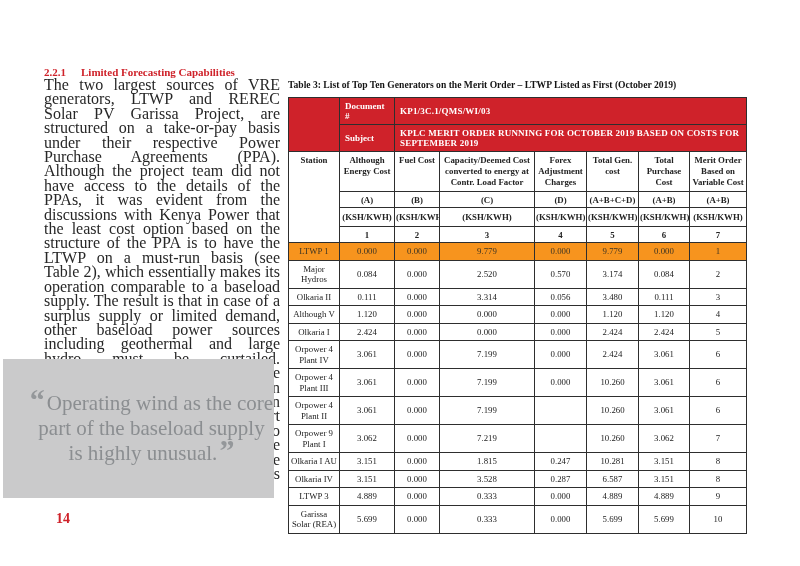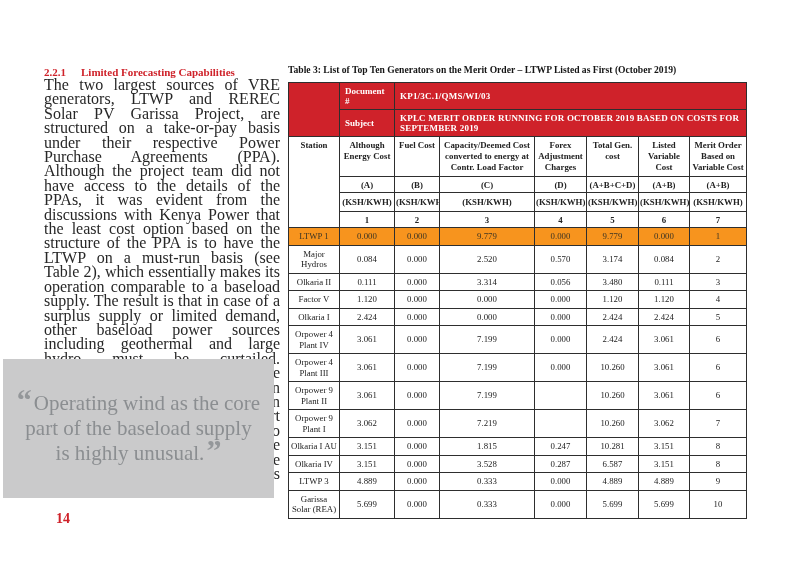--- a/index.html
+++ b/index.html
@@ -30,21 +30,21 @@
   .body-text{
     font-size:16px;
     line-height:14.4px;
     text-align:justify;
     color:var(--body_text);
   }
   
   .quote-box{
     position:absolute;left:3px;top:359px;width:271px;height:139px;
     background:var(--quote_box_bg);
-    display:flex;align-items:center;justify-content:center;
+    display:flex;align-items:center;justify-content:flex-end;
   }
   .quote-text{
     width:245px;
     font-size:21px;line-height:25px;
     color:var(--quote_text);
     text-align:center;
   }
   .qmark{
     font-size:30px;font-weight:bold;
     color:#94979A;
@@ -55,21 +55,21 @@
   
   .page-num{
     position:absolute;left:56px;top:511px;
     color:var(--accent_red);
     font-weight:bold;font-size:14px;
   }
   
   .table-wrap{position:absolute;left:288px;top:64px;width:458px;}
   .table-title{
     font-weight:bold;font-size:9.6px;color:#151515;
-    margin-bottom:7px;white-space:nowrap;
+    margin-bottom:7px;white-space:nowrap;margin-top:15px;
   }
   table.merit{
     border-collapse:collapse;table-layout:fixed;width:458px;
     font-size:8.8px;color:#222;
   }
   table.merit td,table.merit th{
     border:1px solid var(--table_border);
     text-align:center;vertical-align:middle;
     padding:3px 2px;
     font-weight:normal;
@@ -143,21 +143,21 @@
         <td class="meta-value" colspan="6">KPLC MERIT ORDER RUNNING FOR OCTOBER 2019 BASED ON COSTS FOR SEPTEMBER 2019</td>
       </tr>
       <tr class="head-labels">
         <th class="station-head" rowspan="4">Station</th>
 
       <th>Although Energy Cost</th>
           <th>Fuel Cost</th>
           <th>Capacity/Deemed Cost converted to energy at Contr. Load Factor</th>
           <th>Forex Adjustment Charges</th>
           <th>Total Gen. cost</th>
-          <th>Listed Variable Cost</th>
+          <th>Total Purchase Cost</th>
           <th>Merit Order Based on Variable Cost</th>
         </tr>
       <tr class="head-formula">
           <td>(A)</td>
           <td>(B)</td>
           <td>(C)</td>
           <td>(D)</td>
           <td>(A+B+C+D)</td>
           <td>(A+B)</td>
           <td>(A+B)</td>
@@ -205,21 +205,21 @@
           <td class="station-cell">Olkaria II</td>
           <td class="value-cell">0.111</td>
           <td class="value-cell">0.000</td>
           <td class="value-cell">3.314</td>
           <td class="value-cell">0.056</td>
           <td class="value-cell">3.480</td>
           <td class="value-cell">0.111</td>
           <td class="value-cell">3</td>
         </tr>
         <tr class="data-row">
-          <td class="station-cell">Factor V</td>
+          <td class="station-cell">Although V</td>
           <td class="value-cell">1.120</td>
           <td class="value-cell">0.000</td>
           <td class="value-cell">0.000</td>
           <td class="value-cell">0.000</td>
           <td class="value-cell">1.120</td>
           <td class="value-cell">1.120</td>
           <td class="value-cell">4</td>
         </tr>
         <tr class="data-row">
           <td class="station-cell">Olkaria I</td>
@@ -245,21 +245,21 @@
           <td class="station-cell">Orpower 4 Plant III</td>
           <td class="value-cell">3.061</td>
           <td class="value-cell">0.000</td>
           <td class="value-cell">7.199</td>
           <td class="value-cell">0.000</td>
           <td class="value-cell">10.260</td>
           <td class="value-cell">3.061</td>
           <td class="value-cell">6</td>
         </tr>
         <tr class="data-row">
-          <td class="station-cell">Orpower 9 Plant II</td>
+          <td class="station-cell">Orpower 4 Plant II</td>
           <td class="value-cell">3.061</td>
           <td class="value-cell">0.000</td>
           <td class="value-cell">7.199</td>
           <td class="value-cell"></td>
           <td class="value-cell">10.260</td>
           <td class="value-cell">3.061</td>
           <td class="value-cell">6</td>
         </tr>
         <tr class="data-row">
           <td class="station-cell">Orpower 9 Plant I</td>

